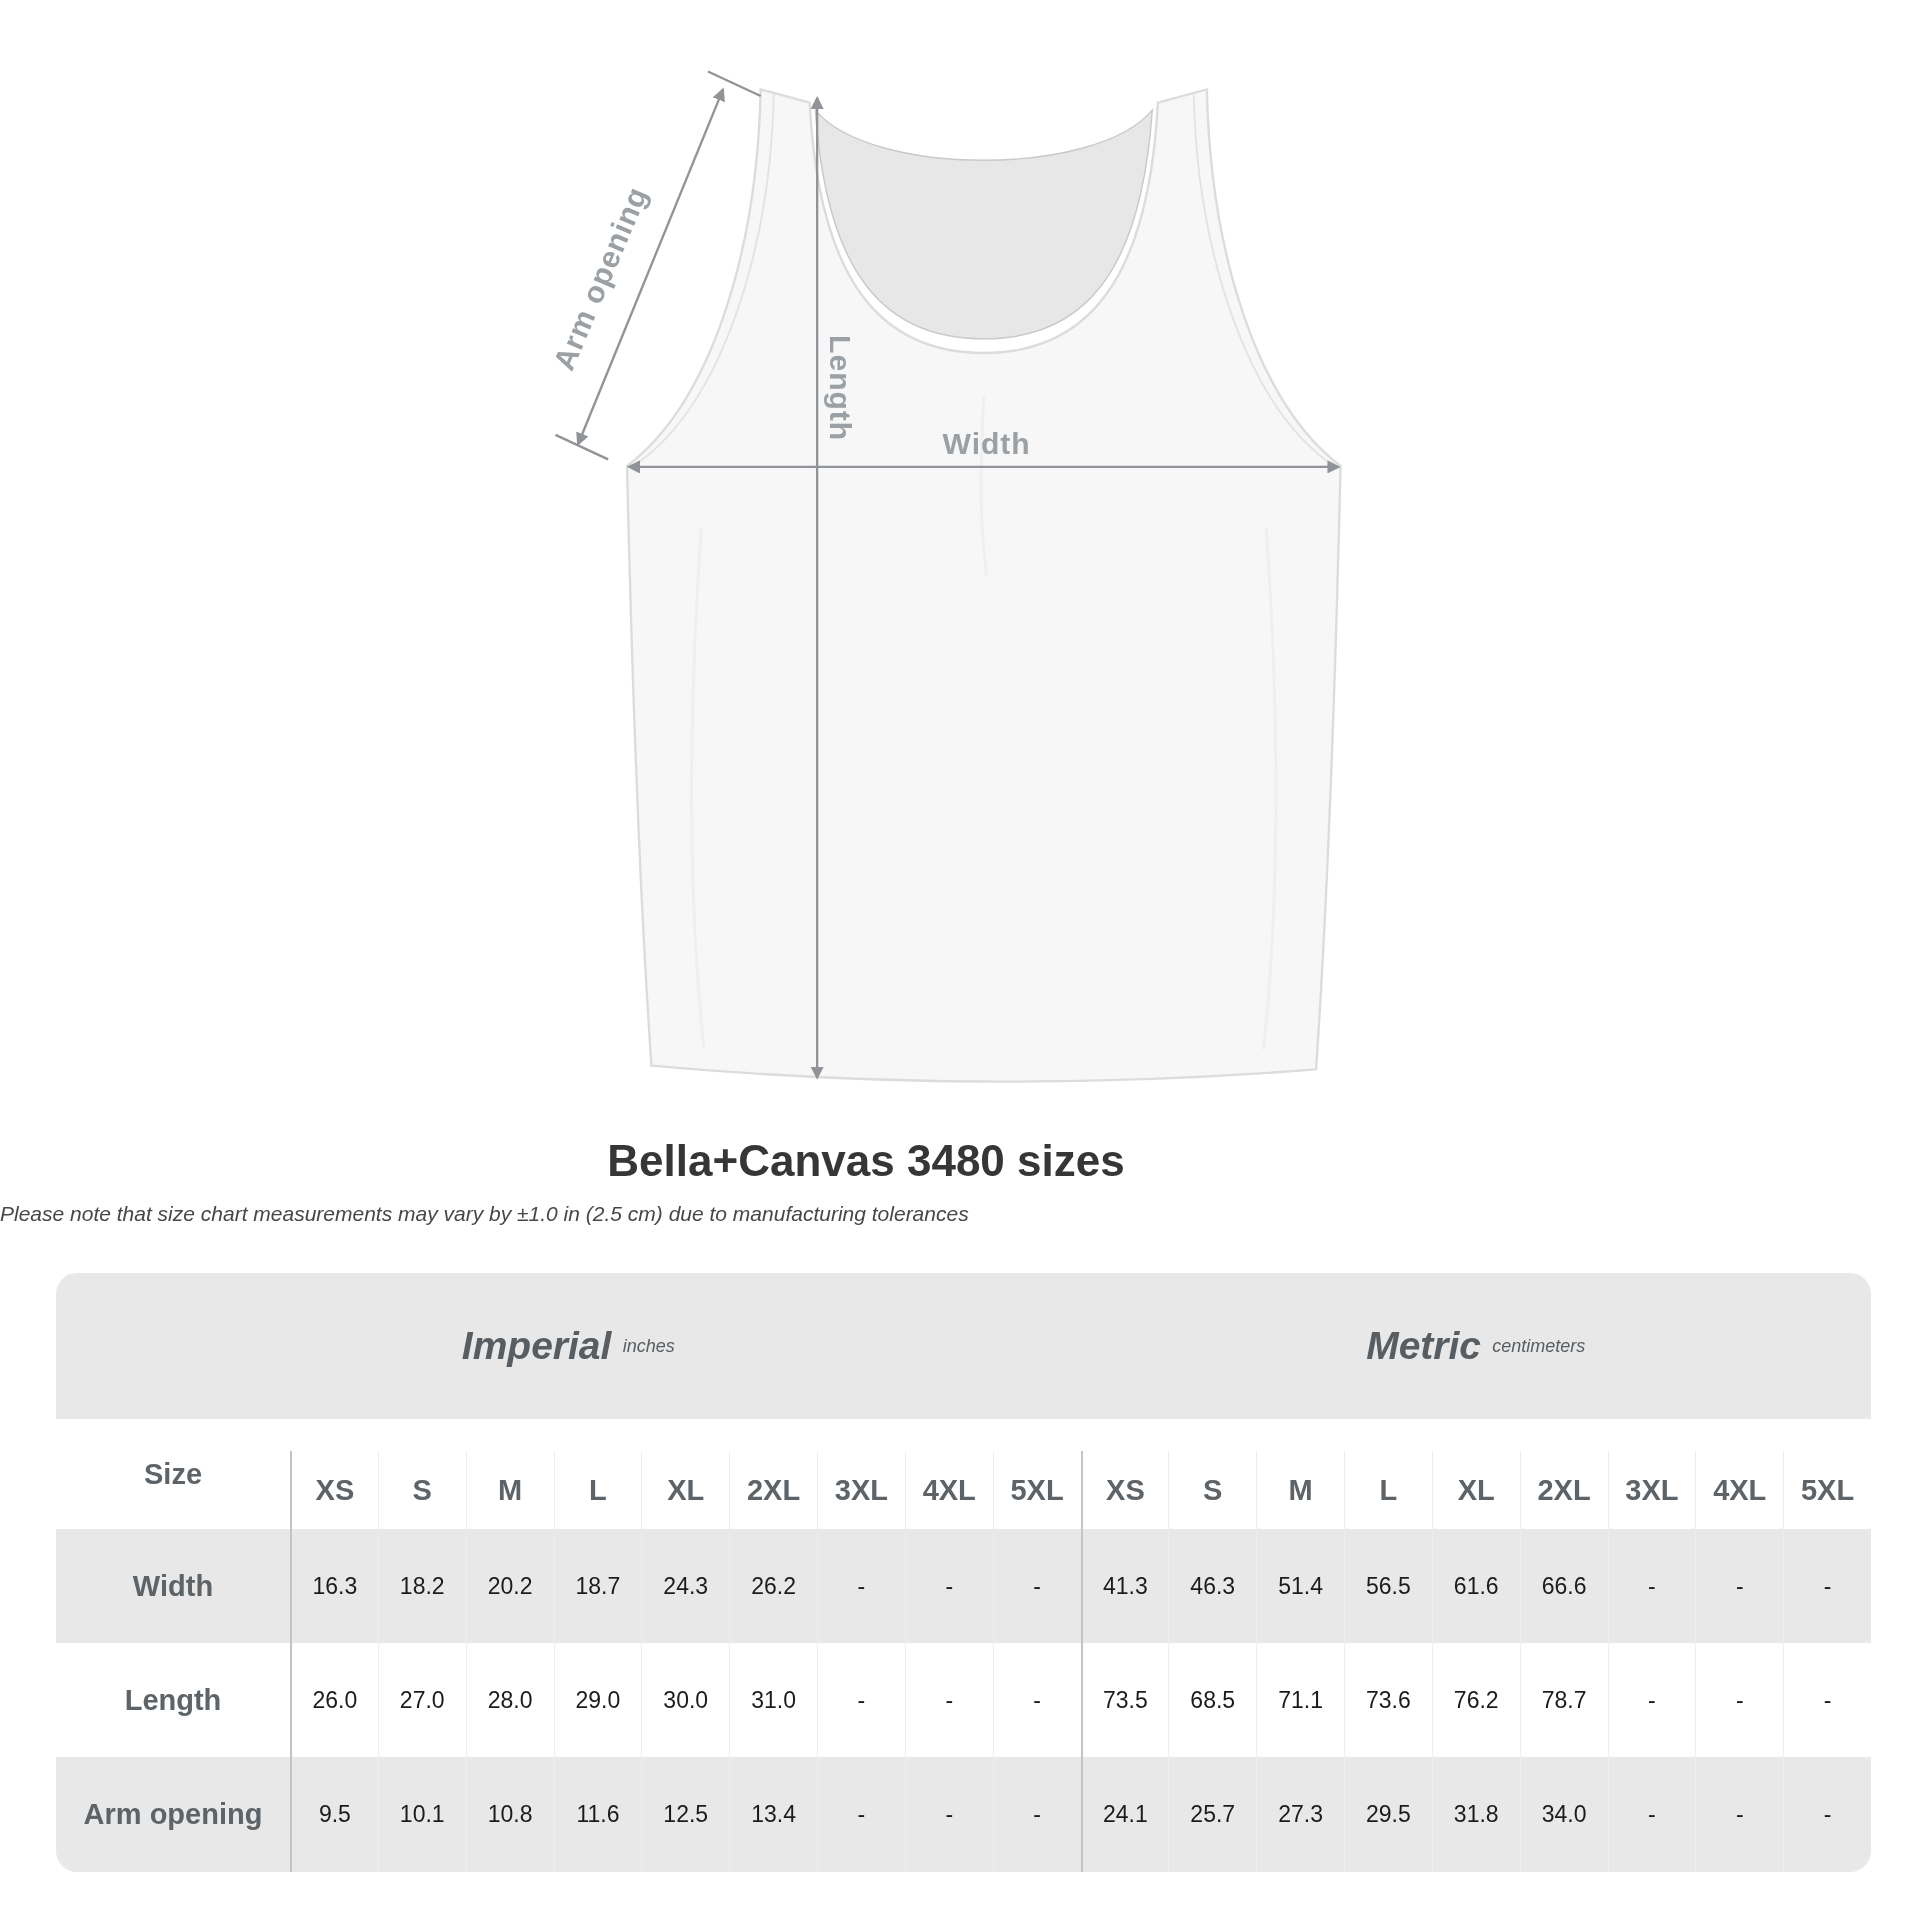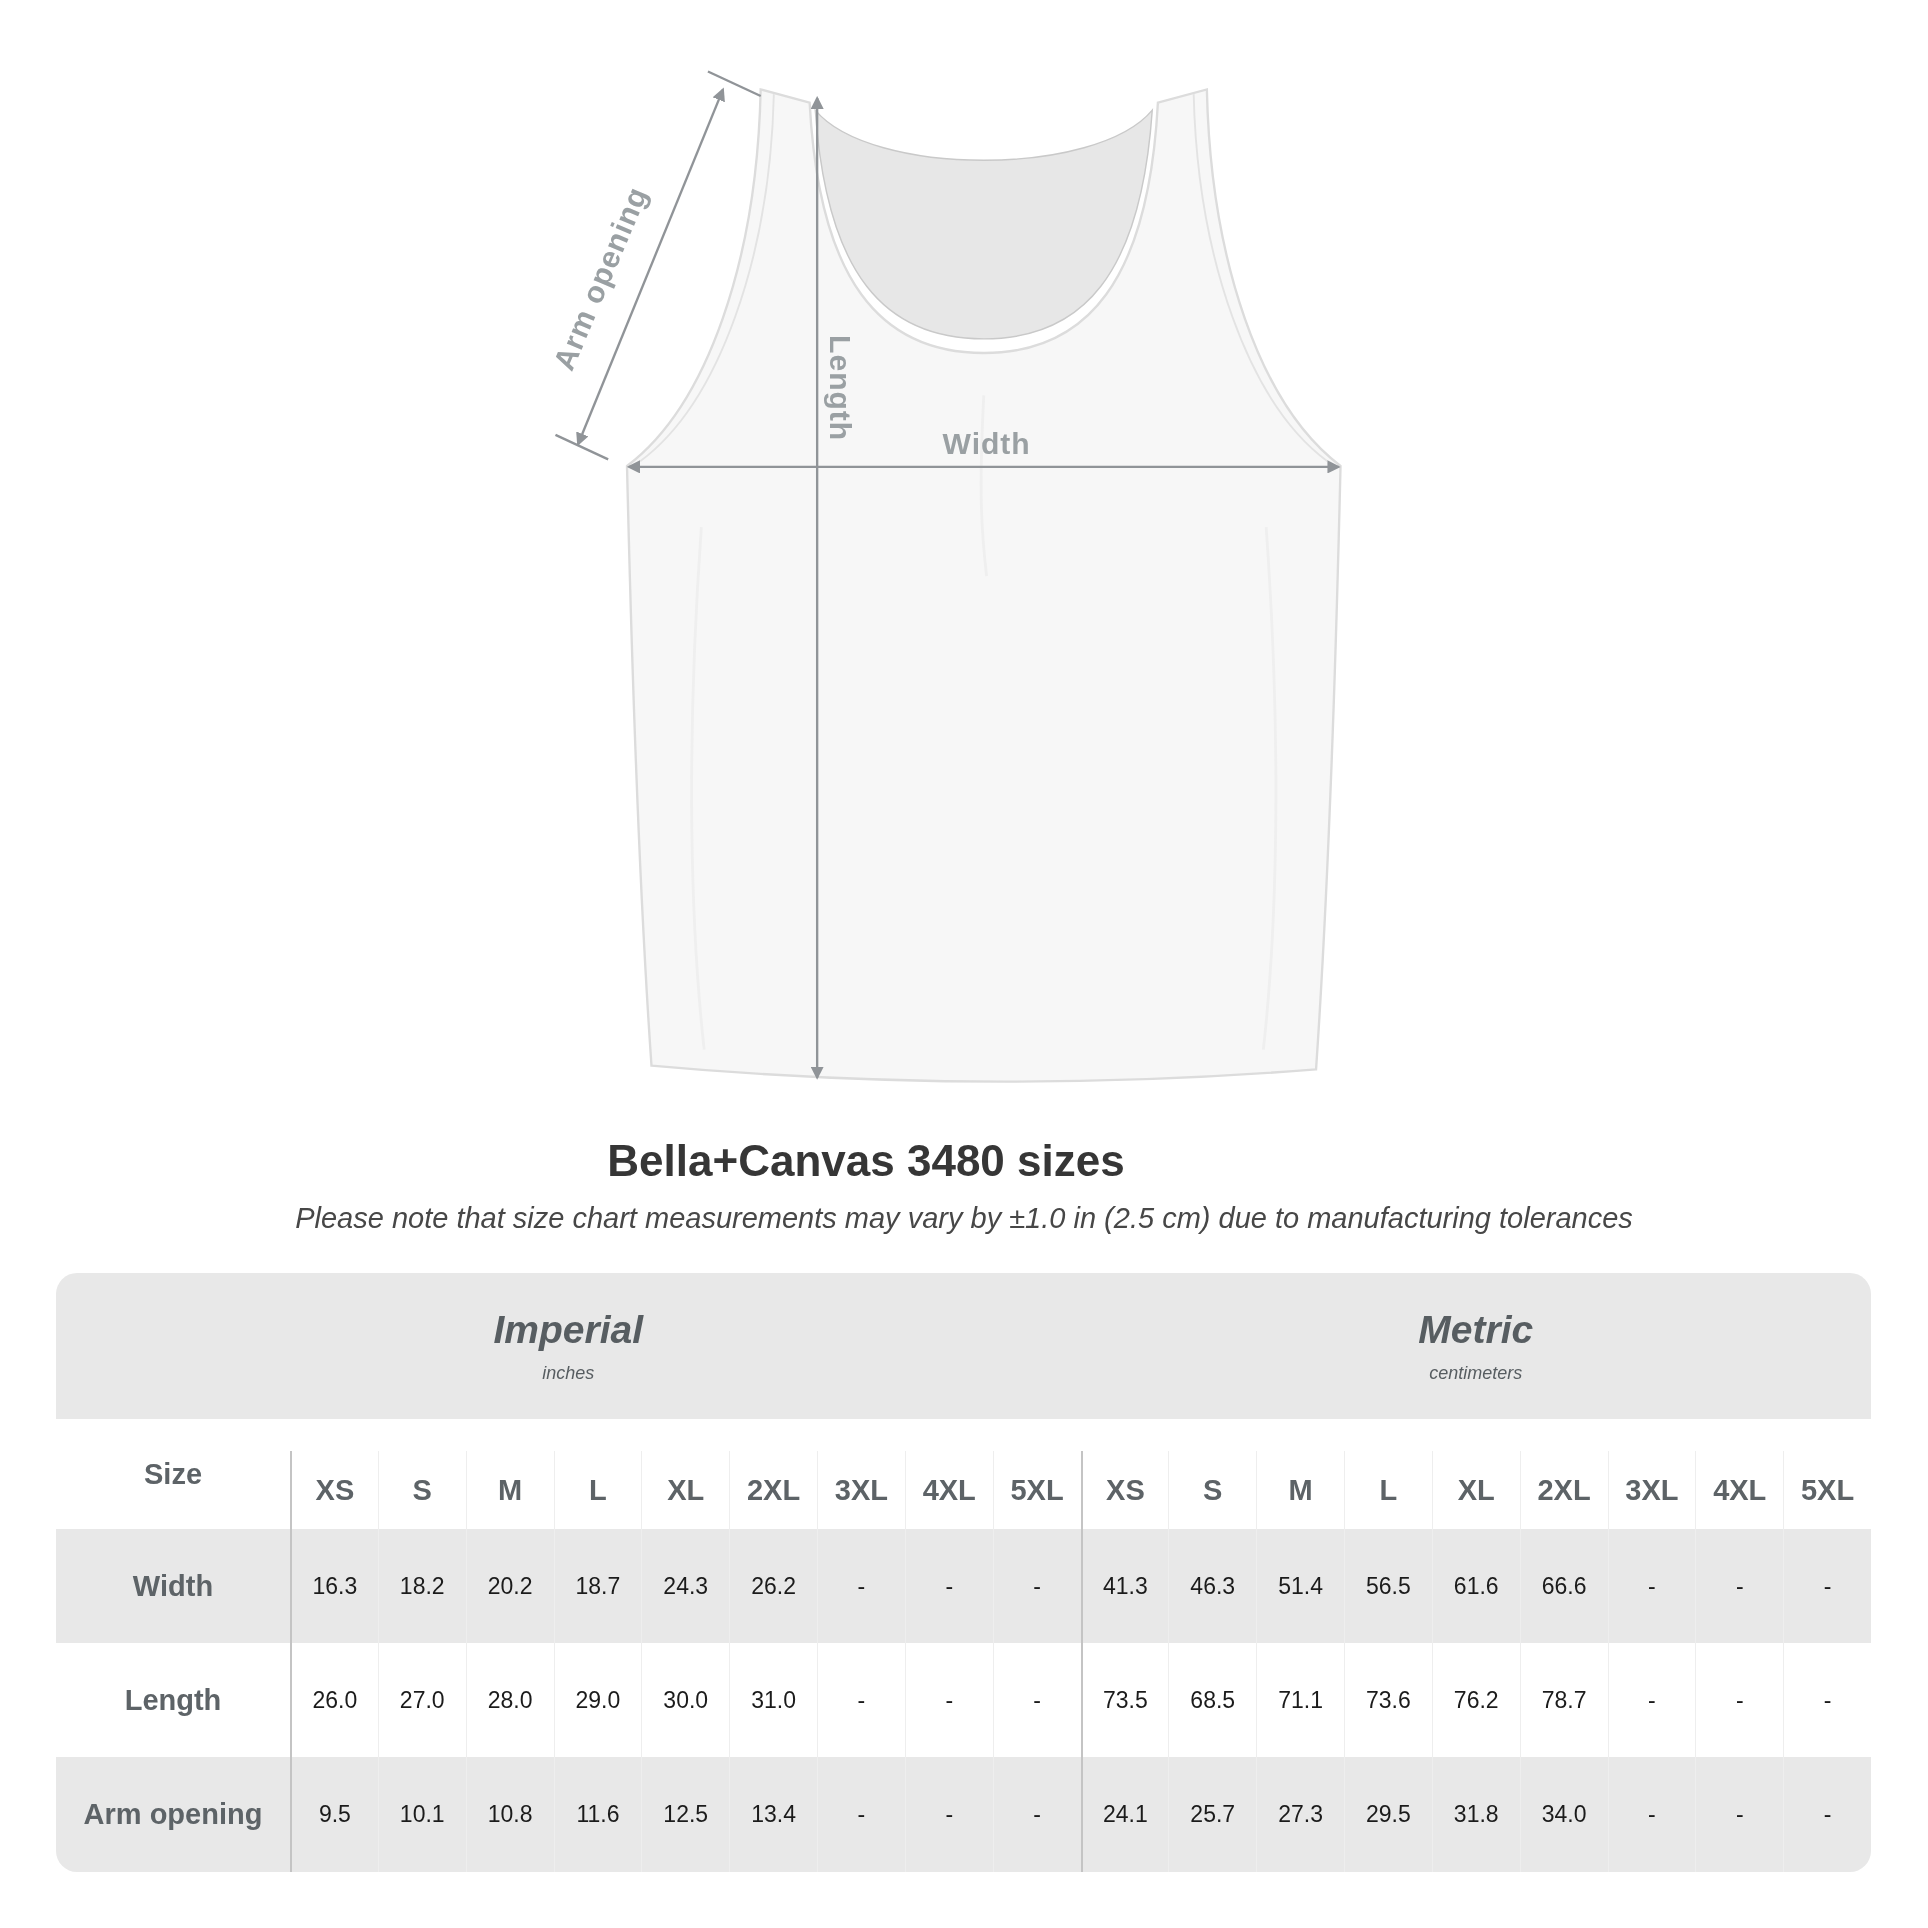--- a/index.html
+++ b/index.html
@@ -22,37 +22,37 @@
   }
 
   
   .title {
     position: absolute; top: 1136px; left: 0; width: 1732px;
     text-align: center;
     font-size: 44px; font-weight: bold; color: #363636;
   }
   .subtitle {
     position: absolute; top: 1202px; left: 0; width: 1928px;
-    text-align: center;
-    font-size: 29px; font-style: italic; color: #474747;
+    text-align: left;
+    font-size: 21px; font-style: italic; color: #474747;
   }
 
   
   .size-table {
     position: absolute; left: 56px; top: 1273px;
     width: 1815px; height: 599px;
     border-radius: 21px; overflow: hidden;
     background: #ffffff;
     display: grid;
     grid-template-columns: 234px repeat(18, 1fr);
     grid-template-rows: 146px 110px 114px 114px 115px;
   }
   .band {
     grid-row: 1; background: #e8e8e8;
-    display: flex; flex-direction: column;
+    display: flex; flex-direction: row;
     align-items: center; justify-content: center; gap: 11.3px;
   }
   .band.imp { grid-column: 1 / 11; }
   .band.met { grid-column: 11 / 20; }
   .band-label { font-size: 39px; font-weight: bold; font-style: italic; color: #575d61; }
   .band-sub   { font-size: 18px; font-style: italic; color: #575d61; }
 
   .cell { display: flex; align-items: center; justify-content: center; }
   .size-cell {
     grid-row: 2; grid-column: 1;

